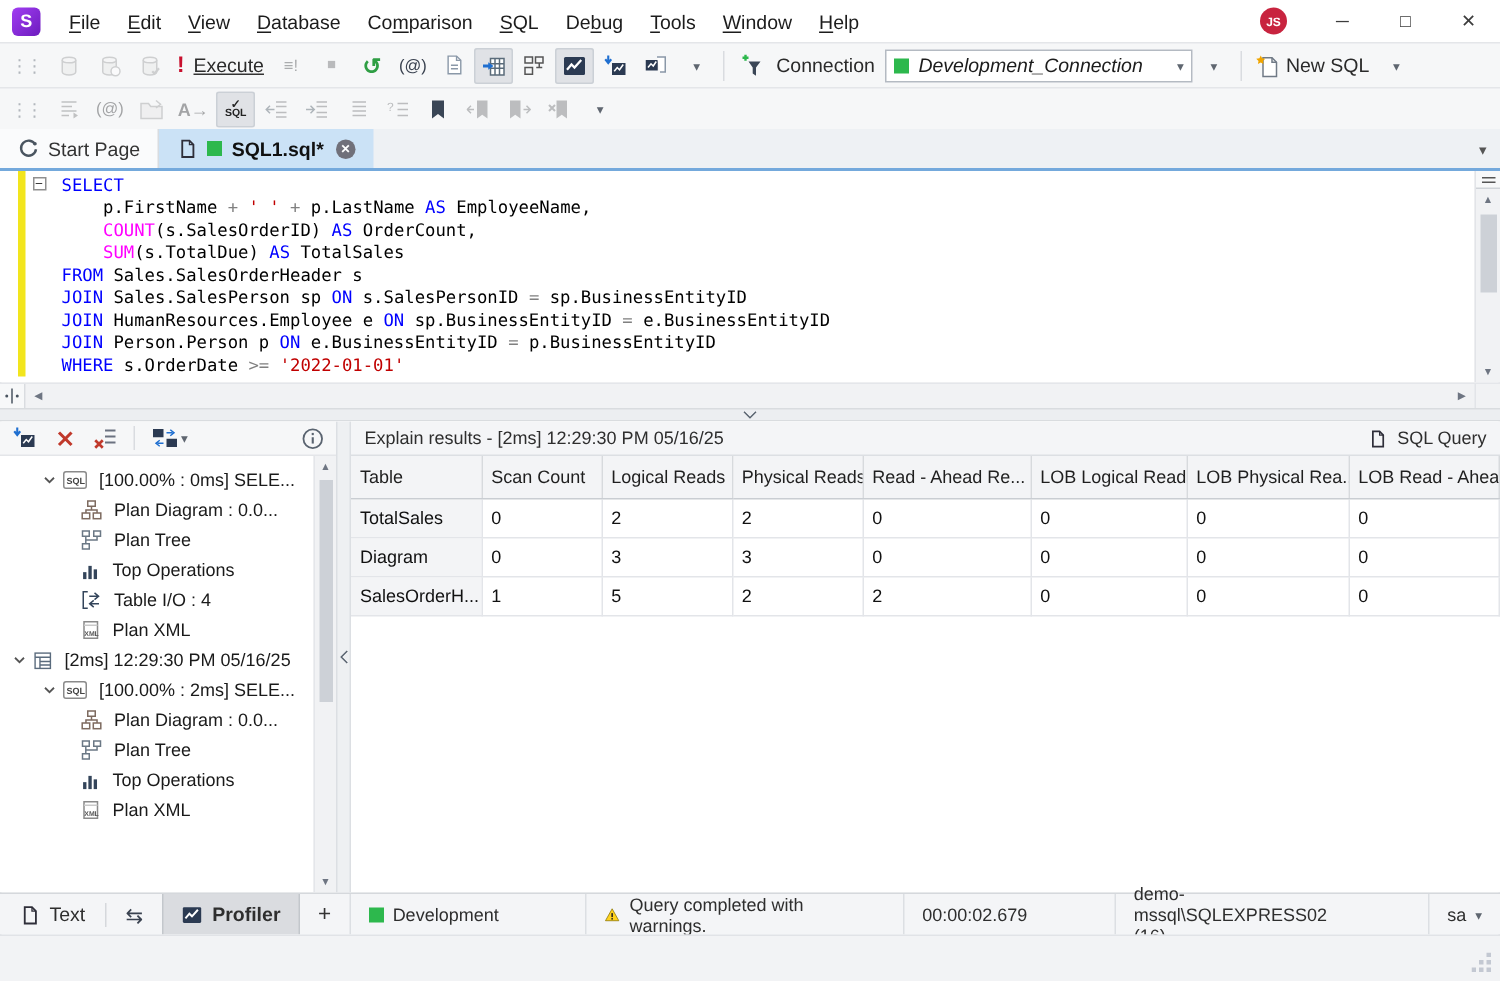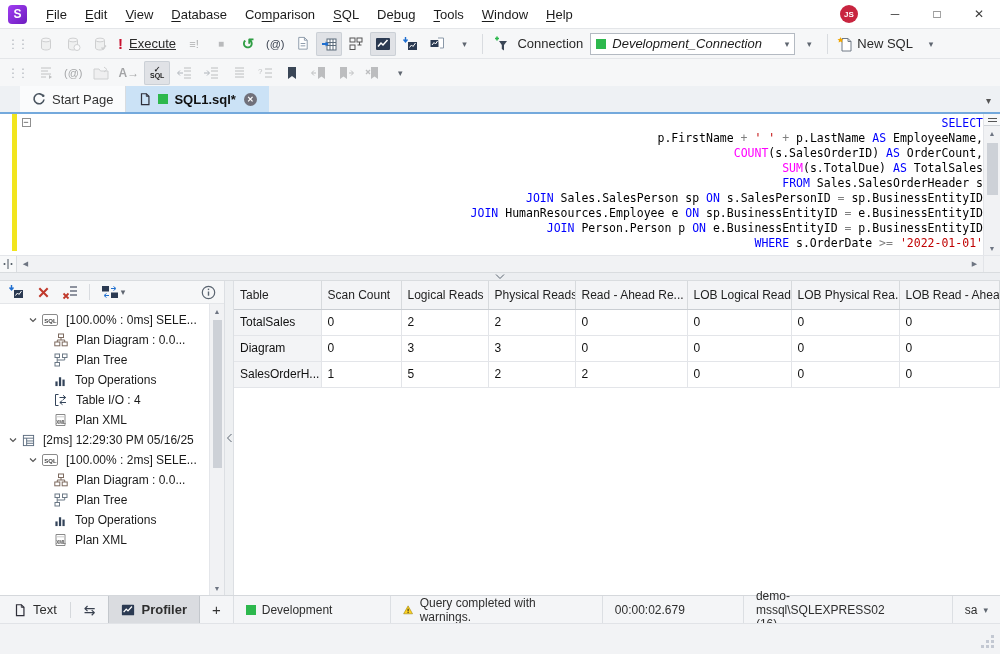--- a/index.html
+++ b/index.html
@@ -28,34 +28,34 @@
   .exec-bang { color: var(--red); font-weight: bold; font-size: 15px; margin-right: 2px; }
   .caret { color: #5f6670; font-size: 9px; }
   .combo { width: 205px; height: 22px; background: #fff; border: 1px solid #b4bac2; display: flex; align-items: center; padding: 0 5px; gap: 6px; font-size: 13px; }
   .combo .sq { width: 10px; height: 10px; background: var(--green); flex: none; }
   .combo .cv { flex: 1; white-space: nowrap; overflow: hidden; font-style: italic; }
   .glyph-sm { font-size: 11px; color: #4a5360; }
   .sqlcheck { font-size: 7px; font-weight: bold; color: #222; display: flex; flex-direction: column; align-items: center; line-height: 6px; }
   .sqlcheck i { font-style: normal; font-size: 8px; }
 
   
-  .tabstrip { height: 28px; background: #eef1f4; display: flex; align-items: flex-end; border-bottom: 2px solid #74a9dc; padding-left: 20px; }
+  .tabstrip { height: 28px; background: #eef1f4; display: flex; align-items: flex-end; border-bottom: 2px solid #74a9dc; }
   .tab { height: 26px; display: flex; align-items: center; gap: 6px; padding: 0 12px; font-size: 13px; color: #333; background: #fafbfc; border-right: 1px solid #d8dce0; }
   .tab.active { background: #cbe2f6; font-weight: bold; color: #101010; border-right: none; }
   .tab .sq { width: 10px; height: 10px; background: var(--green); }
   .closebtn { width: 13px; height: 13px; border-radius: 50%; background: #70707a; color: #fff; font-size: 8px; display: flex; align-items: center; justify-content: center; margin-left: 2px; }
   .strip-caret { margin-left: auto; padding: 0 9px 6px 0; color: #555; font-size: 10px; }
 
   
   .editor { height: 141px; display: flex; background: #fff; overflow: hidden; }
   .ed-margin { width: 12px; }
   .ed-yellow { width: 5px; background: #f2e51d; height: 137px; }
   .ed-fold { width: 18px; padding-top: 4px; display: flex; justify-content: center; align-items: flex-start; }
   .foldbox { width: 9px; height: 9px; border: 1px solid #8f8f8f; font-size: 9px; line-height: 7px; text-align: center; color: #333; background: #fff; }
-  .code-area { flex: 1; padding: 2px 0 0 6px; font-family: "DejaVu Sans Mono", monospace; font-size: 11.5px; line-height: 15px; white-space: pre; overflow: hidden; text-align: right; }
+  .code-area { flex: 1; padding: 2px 0 0 6px; font-family: "DejaVu Sans Mono", monospace; font-size: 11.5px; line-height: 15px; white-space: pre; overflow: hidden; }
   .tok-kw { color: var(--kw); } .tok-fn { color: var(--fn); } .tok-str { color: var(--str); } .tok-op { color: var(--op); } .tok-tx { color: #000; }
   .vscroll { width: 17px; background: #f1f2f4; border-left: 1px solid #e2e4e8; display: flex; flex-direction: column; align-items: center; }
   .vs-split { height: 12px; width: 100%; border-bottom: 1px solid #cfd3d8; background: #f7f8f9; display: flex; flex-direction: column; align-items: center; justify-content: center; gap: 2px; }
   .vs-split i { width: 9px; height: 1px; background: #555; }
   .sb-btn { height: 14px; width: 100%; color: #6e7582; font-size: 7px; display: flex; align-items: center; justify-content: center; }
   .vs-thumb { width: 11px; height: 52px; background: #cdd1d7; margin-top: 3px; }
   .vfill { flex: 1; }
 
   
   .hscroll { height: 17px; background: #f1f2f4; display: flex; align-items: center; border-top: 1px solid #e4e6ea; }
@@ -563,20 +563,30 @@
           <div class="sb-btn">▼</div>
         </div>
       </div>
     </div>
     <div class="vsplit">
       <svg width="7" height="12">
           <path d="M5.5 2l-4 4 4 4" stroke="#5a6470" fill="none"></path>
         </svg>
     </div>
     <div class="results">
+      <div class="results-header">
+        <span>Explain results - [2ms] 12:29:30 PM 05/16/25</span>
+        <span class="rh-right">
+          <svg width="13" height="13" viewBox="0 0 16 16">
+              <path d="M4 2h5.5L12.5 5v9.5H4z" fill="none" stroke="#2f2f3a" stroke-width="1.4"></path>
+              <path d="M9.5 2v3h3" fill="none" stroke="#2f2f3a"></path>
+            </svg>
+          <span>SQL Query</span>
+        </span>
+      </div>
       <table class="grid">
         <colgroup id="grid-cols">
             <col style="width: 87px;">
             <col style="width: 80px;">
             <col style="width: 87px;">
             <col style="width: 87px;">
             <col style="width: 112px;">
             <col style="width: 104px;">
             <col style="width: 108px;">
             <col>

